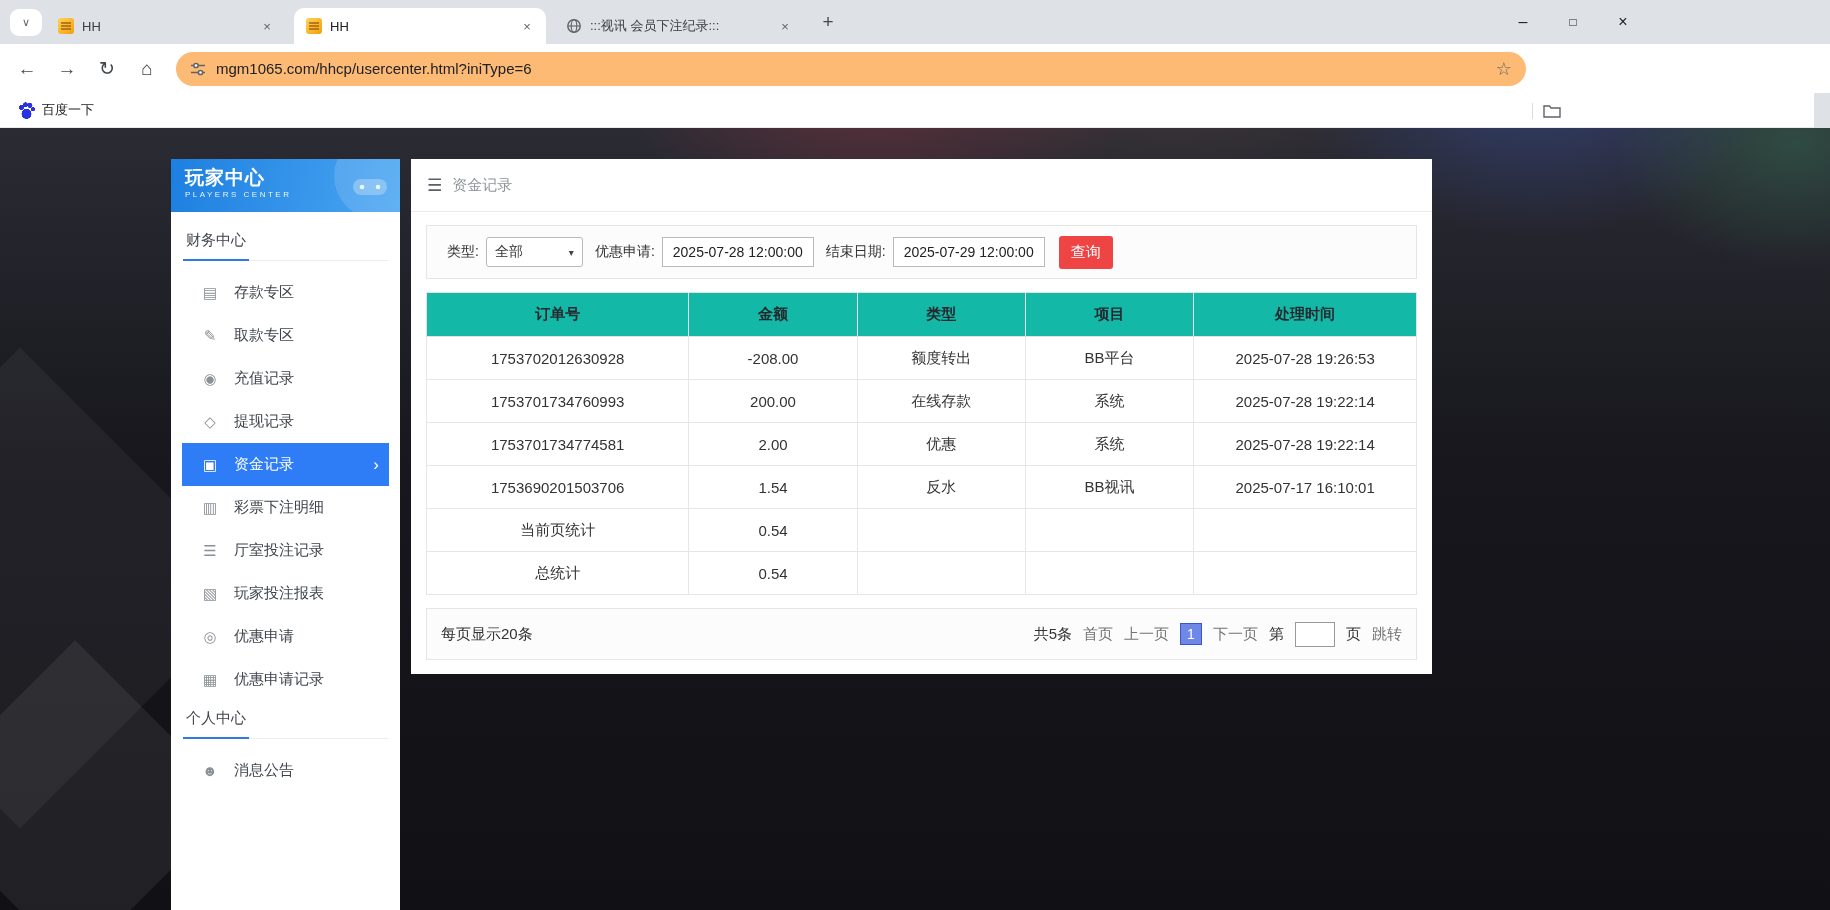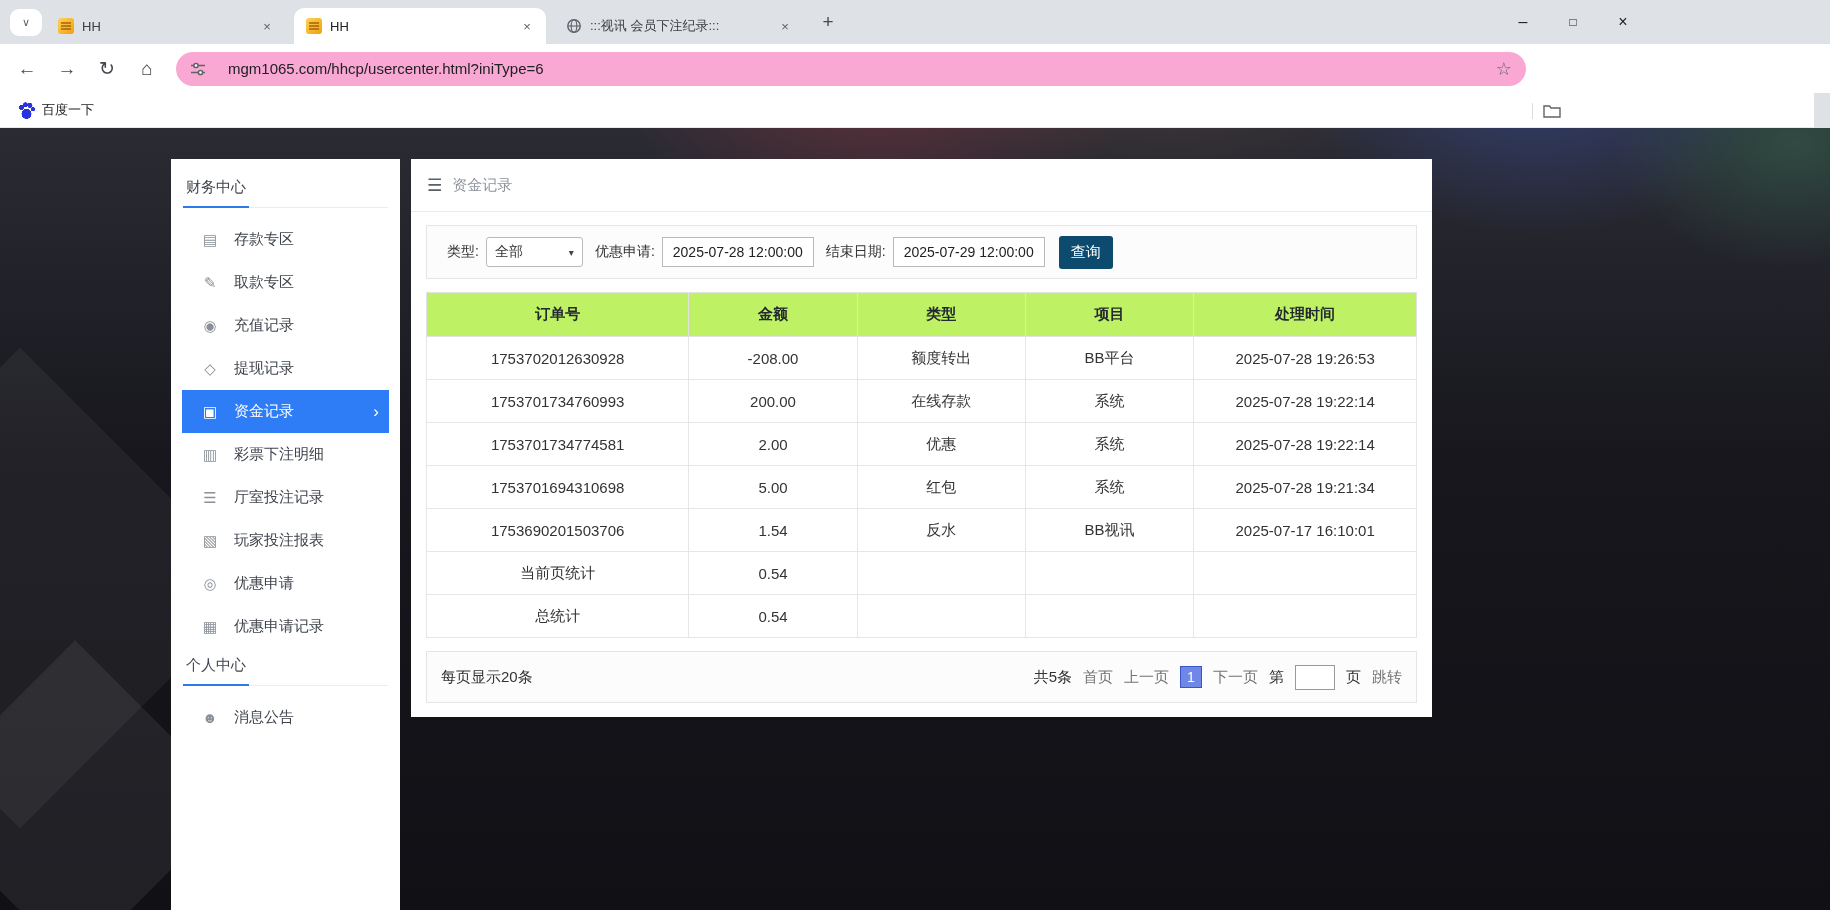--- a/index.html
+++ b/index.html
@@ -21,21 +21,21 @@
   .hh-fav::after{content:"";position:absolute;left:3px;top:4px;width:10px;height:2px;background:#a8620e;box-shadow:0 3px 0 #a8620e,0 6px 0 #a8620e;opacity:.75;}
   .win-controls{position:absolute;left:1498px;top:0;height:44px;display:flex;}
   .win-btn{width:50px;height:44px;display:flex;align-items:center;justify-content:center;color:#202124;cursor:pointer;}
   .win-btn.min{font-size:16px;}
   .win-btn.max{font-size:12px;}
   .win-btn.cls{font-size:16px;}
 
   
   .nav-bar{position:absolute;top:44px;left:0;right:0;height:49px;background:#fff;display:flex;align-items:center;padding:0 10px;gap:6px;}
   .nav-btn{width:34px;height:34px;border-radius:50%;display:flex;align-items:center;justify-content:center;font-size:19px;color:#43474c;cursor:pointer;}
-  .omnibox{width:1350px;height:34px;border-radius:17px;background:#f9a8d4;display:flex;align-items:center;gap:22px;padding:0 14px;margin-left:6px;}
+  .omnibox{width:1350px;height:34px;border-radius:17px;background:#fdba74;display:flex;align-items:center;gap:10px;padding:0 14px;margin-left:6px;}
   .url-text{font-size:15px;color:#202124;flex:1;white-space:nowrap;overflow:hidden;}
   .star{font-size:18px;color:#5f6368;cursor:pointer;}
 
   
   .bookmarks-bar{position:absolute;top:93px;left:0;right:16px;height:35px;background:#fff;display:flex;align-items:center;padding:0 12px;border-bottom:1px solid #e8eaed;}
   .bookmark{display:flex;align-items:center;gap:7px;font-size:13px;color:#202124;cursor:pointer;padding:3px 6px;border-radius:6px;}
   .baidu-fav{width:17px;height:17px;background:
     radial-gradient(circle at 50% 70%, #2932e1 0 33%, transparent 35%),
     radial-gradient(circle at 20% 32%, #2932e1 0 13%, transparent 15%),
     radial-gradient(circle at 44% 16%, #2932e1 0 13%, transparent 15%),
@@ -77,23 +77,23 @@
   .main{position:absolute;left:411px;top:31px;width:1021px;background:#fff;padding-bottom:14px;}
   .main-header{height:53px;border-bottom:1px solid #ebebeb;display:flex;align-items:center;gap:10px;padding:0 16px;}
   .hamburger{color:#596069;font-size:17px;}
   .main-title{color:#8f949c;font-size:15px;}
   .main-body{padding:13px 15px 0;}
   .filter-bar{height:54px;border:1px solid #e5e5e5;background:#fcfcfc;display:flex;align-items:center;padding:0 20px;font-size:14px;color:#333;}
   .f-label{margin-right:7px;}
   .select{width:97px;height:30px;border:1px solid #b9b9b9;border-radius:3px;background:#fff;display:flex;align-items:center;justify-content:space-between;padding:0 8px;margin-right:12px;cursor:pointer;}
   .select .caret{font-size:10px;color:#444;}
   .date-input{width:152px;height:30px;border:1px solid #b9b9b9;border-radius:0;text-align:center;font-size:14px;color:#222;margin-right:12px;background:#fff;font-family:inherit;}
-  .search-btn{width:54px;height:33px;background:#0c4a6e;color:#fff;border:none;border-radius:3px;font-size:15px;cursor:pointer;margin-left:2px;font-family:inherit;}
+  .search-btn{width:54px;height:33px;background:#ef4444;color:#fff;border:none;border-radius:3px;font-size:15px;cursor:pointer;margin-left:2px;font-family:inherit;}
   table{width:100%;border-collapse:collapse;margin-top:13px;}
-  th{background:#bef264;height:44px;font-size:15px;color:#24292f;font-weight:bold;border:1px solid #e2e2e2;}
+  th{background:#14b8a6;height:44px;font-size:15px;color:#24292f;font-weight:bold;border:1px solid #e2e2e2;}
   td{height:43px;text-align:center;font-size:15px;color:#333;border:1px solid #e6e6e6;}
   .col-order{width:26.5%;}.col-amount{width:17%;}.col-type{width:17%;}.col-project{width:17%;}.col-time{width:22.5%;}
   .pager{margin-top:13px;height:52px;border:1px solid #e5e5e5;background:#fcfcfc;display:flex;align-items:center;justify-content:space-between;padding:0 14px;font-size:15px;color:#333;}
   .pager-right{display:flex;align-items:center;gap:11px;}
   .plink{color:#737373;cursor:pointer;}
   .pcur{min-width:22px;height:22px;padding:0 4px;background:#6f88e8;border:1px solid #3c55c6;color:#fff;display:flex;align-items:center;justify-content:center;font-size:14px;cursor:pointer;}
   .jump-input{width:40px;height:25px;border:1px solid #999;background:#fff;font-family:inherit;}
 </style>
 </head>
 <body>
@@ -170,20 +170,31 @@
         </svg>
     </span>
   </div>
 </div>
 
 <div class="page">
   <div class="deco d1"></div>
   <div class="deco d2"></div>
 
   <div class="sidebar">
+    <div class="sb-header">
+      <div class="sb-title">玩家中心</div>
+      <div class="sb-sub">PLAYERS CENTER</div>
+      <span class="sb-gamepad">
+        <svg width="36" height="24" viewBox="0 0 36 24">
+            <rect x="1" y="5" rx="8" ry="8" width="34" height="16" fill="rgba(255,255,255,.28)"></rect>
+            <circle cx="10" cy="13" r="2.3" fill="#fff" opacity=".85"></circle>
+            <circle cx="26" cy="13" r="2.3" fill="#fff" opacity=".85"></circle>
+          </svg>
+      </span>
+    </div>
 
     <div class="sb-section">
       <span class="sec-label">财务中心</span>
     </div>
 
     <div class="menu">
       <div class="menu-item">
         <span class="mi-icon">▤</span>
         <span>存款专区</span>
       </div>
@@ -289,27 +300,20 @@
             <td>在线存款</td>
             <td>系统</td>
             <td>2025-07-28 19:22:14</td>
           </tr>
           <tr>
             <td>1753701734774581</td>
             <td>2.00</td>
             <td>优惠</td>
             <td>系统</td>
             <td>2025-07-28 19:22:14</td>
-          </tr>
-          <tr>
-            <td>1753701694310698</td>
-            <td>5.00</td>
-            <td>红包</td>
-            <td>系统</td>
-            <td>2025-07-28 19:21:34</td>
           </tr>
           <tr>
             <td>1753690201503706</td>
             <td>1.54</td>
             <td>反水</td>
             <td>BB视讯</td>
             <td>2025-07-17 16:10:01</td>
           </tr>
           <tr>
             <td>当前页统计</td>

